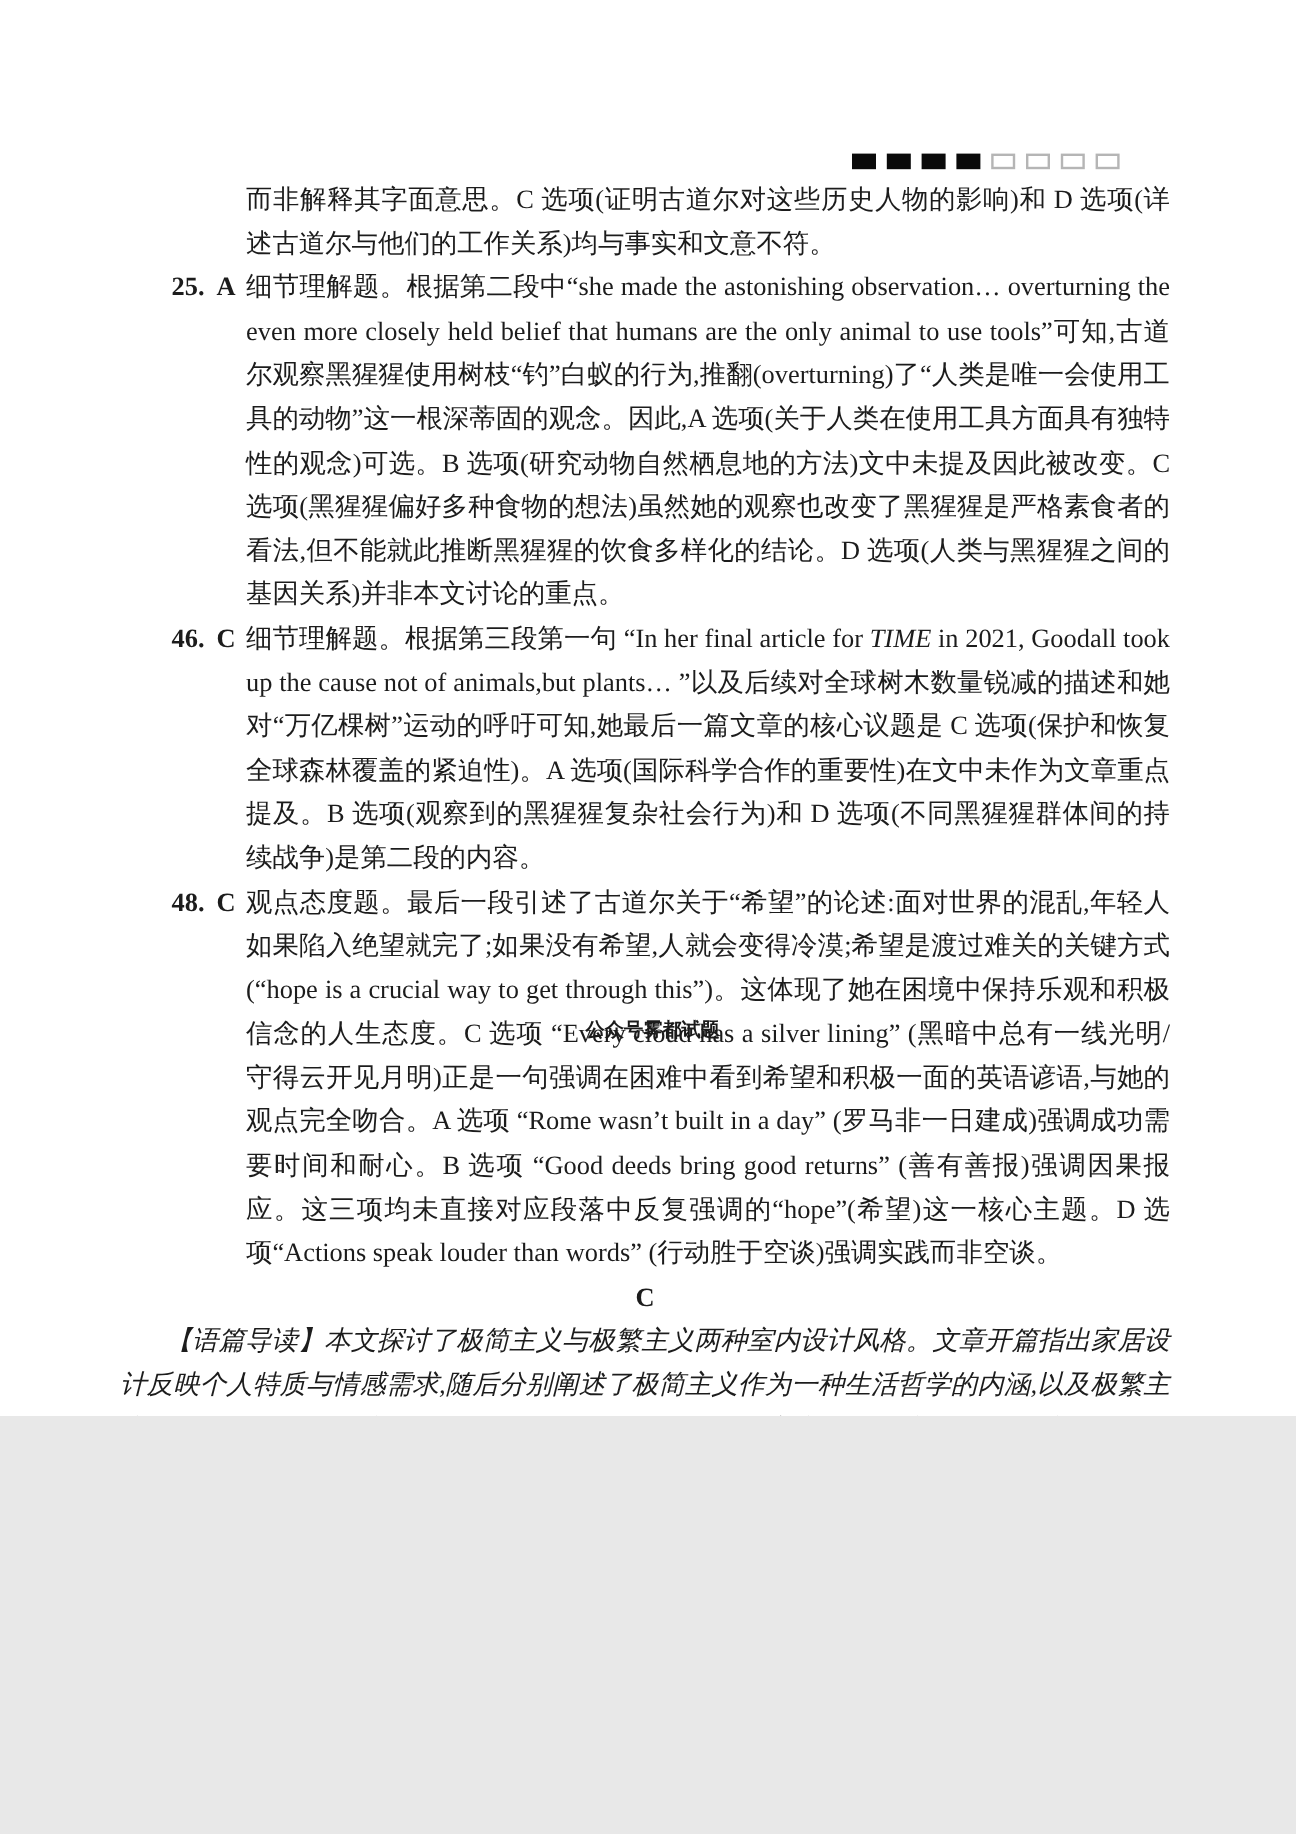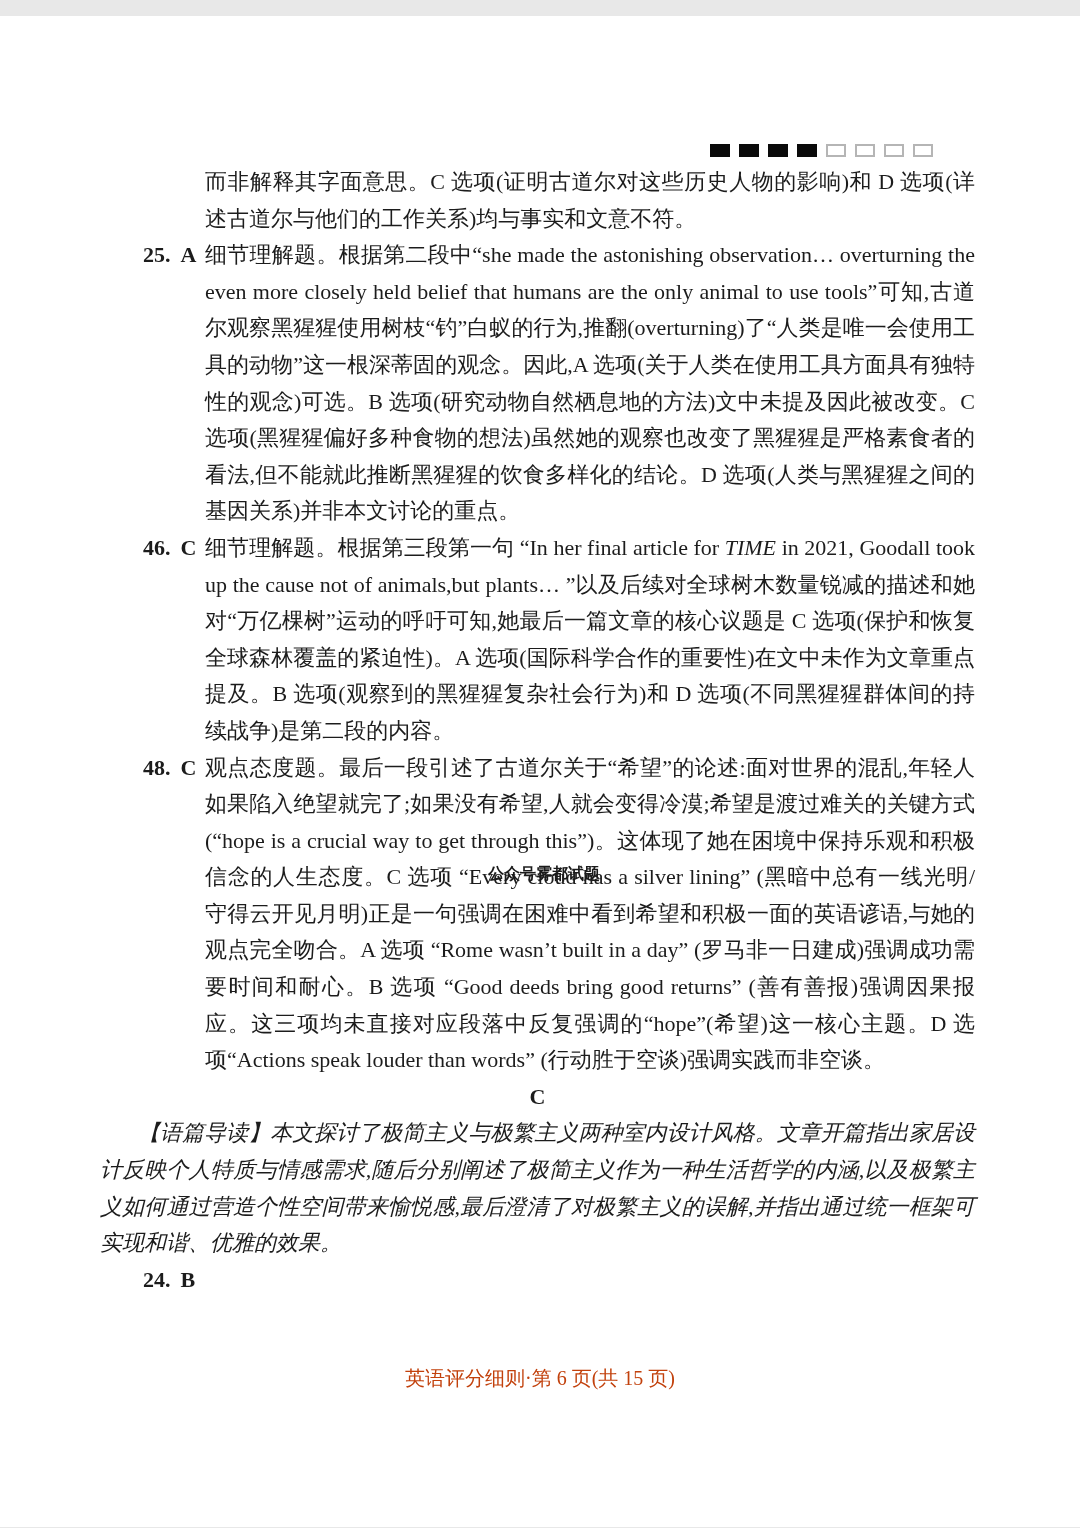--- a/index.html
+++ b/index.html
@@ -1,20 +1,20 @@
 <!DOCTYPE html>
 <html><head>
 <meta charset="utf-8">
 <style>
   html,body{margin:0;padding:0;background:#e8e8e8;}
   .page{
     position:relative;
-    width:1080px;height:1511px;
+    width:1080px;height:1180px;
     background:#ffffff;
-    margin:16px auto;
+    margin:0 auto;
     overflow:hidden;
     font-family:"Liberation Serif","DejaVu Serif",serif;
     color:#1c1c1c;
   }
   
   .progress{
     position:absolute;top:128px;left:710px;
     display:flex;gap:9px;
   }
   .sq{width:20px;height:13px;box-sizing:border-box;}

